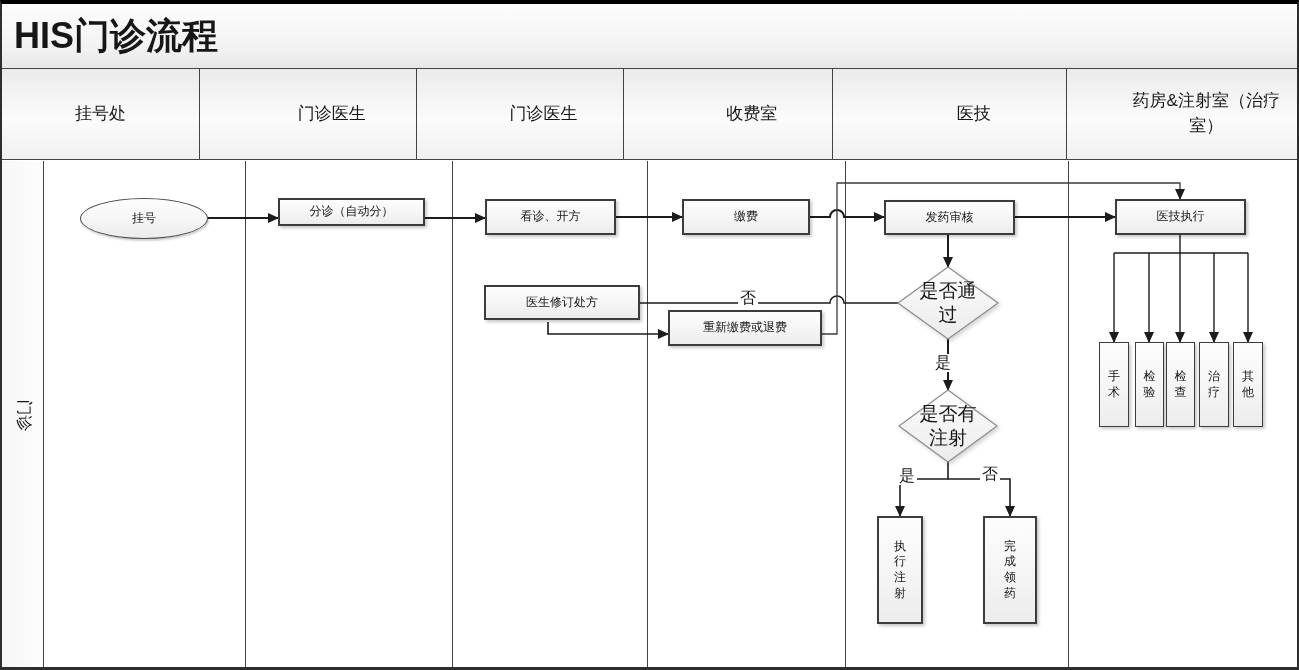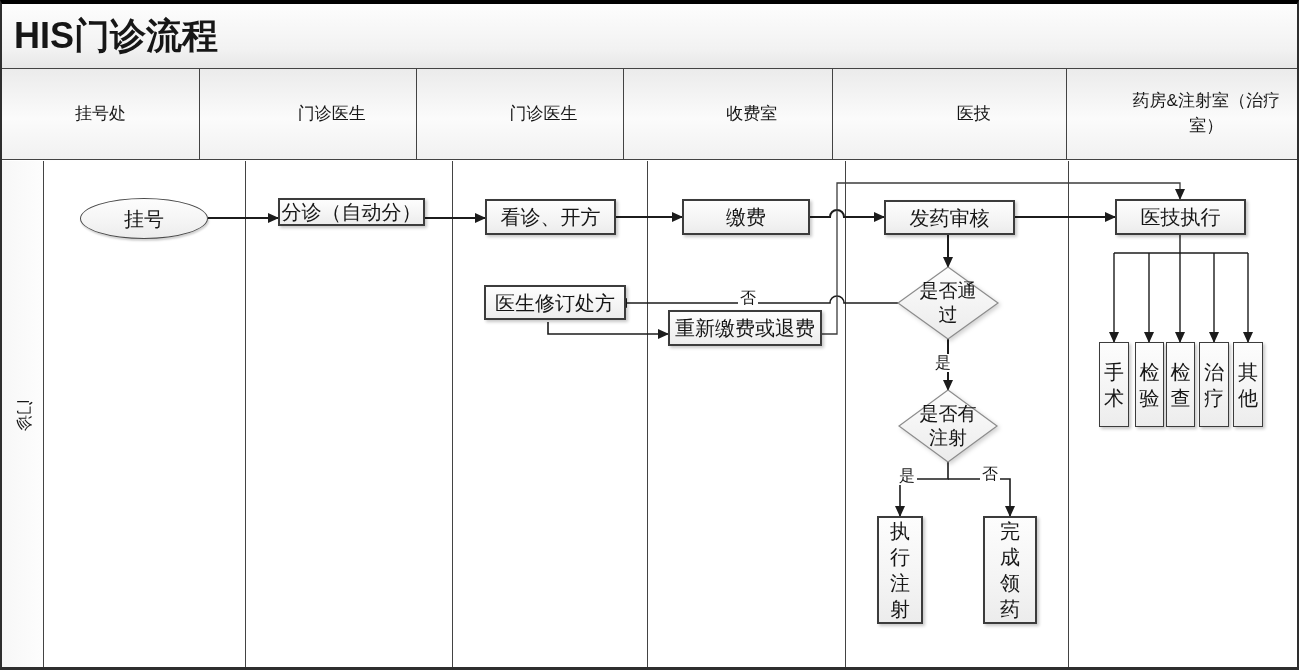--- a/index.html
+++ b/index.html
@@ -41,21 +41,21 @@
   .divider {
     position:absolute; top:0; width:1px; height:509px; background:#434343;
   }
   svg.wires { position:absolute; left:0; top:0; width:1295px; height:509px; }
   .node {
     position:absolute; box-sizing:border-box;
     background:linear-gradient(180deg,#fdfdfd 0%,#f4f4f4 60%,#ececec 100%);
     border:2px solid #3c3c3c;
     box-shadow:2px 2px 3px rgba(0,0,0,0.22);
     display:flex; align-items:center; justify-content:center;
-    font-size:20px; text-align:right; white-space:pre-line; line-height:1.3;
+    font-size:12px; text-align:right; white-space:pre-line; line-height:1.3;
   }
   .node.thin-border { border-width:1.5px; }
   .ellipse {
     border-radius:50%; border:1.5px solid #4a4a4a;
     box-shadow:1px 2px 2px rgba(0,0,0,0.18);
   }
   .diamond-label {
     position:absolute; display:flex; align-items:center; justify-content:center;
     font-size:19px; text-align:center; white-space:pre-line; line-height:1.25;
   }
@@ -132,21 +132,21 @@
       <polygon points="946,106 996,142 946,178 896,142" fill="url(#diagrad)" stroke="#8c8c8c" stroke-width="1.2" style="filter:drop-shadow(2px 2px 2px rgba(0,0,0,0.18))"></polygon>
       <polygon points="946,229 995,265 946,301 897,265" fill="url(#diagrad)" stroke="#8c8c8c" stroke-width="1.2" style="filter:drop-shadow(2px 2px 2px rgba(0,0,0,0.18))"></polygon>
     </svg>
 
     <div class="node ellipse" style="left:78px; top:37px; width:128px; height:41px;">挂号</div>
     <div class="node" style="left:276px; top:37px; width:147px; height:28px;">分诊（自动分）</div>
     <div class="node" style="left:483px; top:38px; width:131px; height:36px;">看诊、开方</div>
     <div class="node" style="left:680px; top:38px; width:128px; height:36px;">缴费</div>
     <div class="node" style="left:882px; top:39px; width:131px; height:35px;">发药审核</div>
     <div class="node" style="left:1113px; top:38px; width:131px; height:36px;">医技执行</div>
-    <div class="node" style="left:482px; top:124px; width:142px; height:35px;">医生修订处方</div>
+    <div class="node" style="left:482px; top:124px; width:156px; height:35px;">医生修订处方</div>
     <div class="node" style="left:666px; top:149px; width:154px; height:36px;">重新缴费或退费</div>
 
     <div class="diamond-label" style="left:896px; top:106px; width:100px; height:72px;">是否通
 过</div>
     <div class="diamond-label" style="left:897px; top:229px; width:98px; height:72px;">是否有
 注射</div>
 
     <div class="node" style="left:875px; top:355px; width:46px; height:108px;">执
 行
 注

